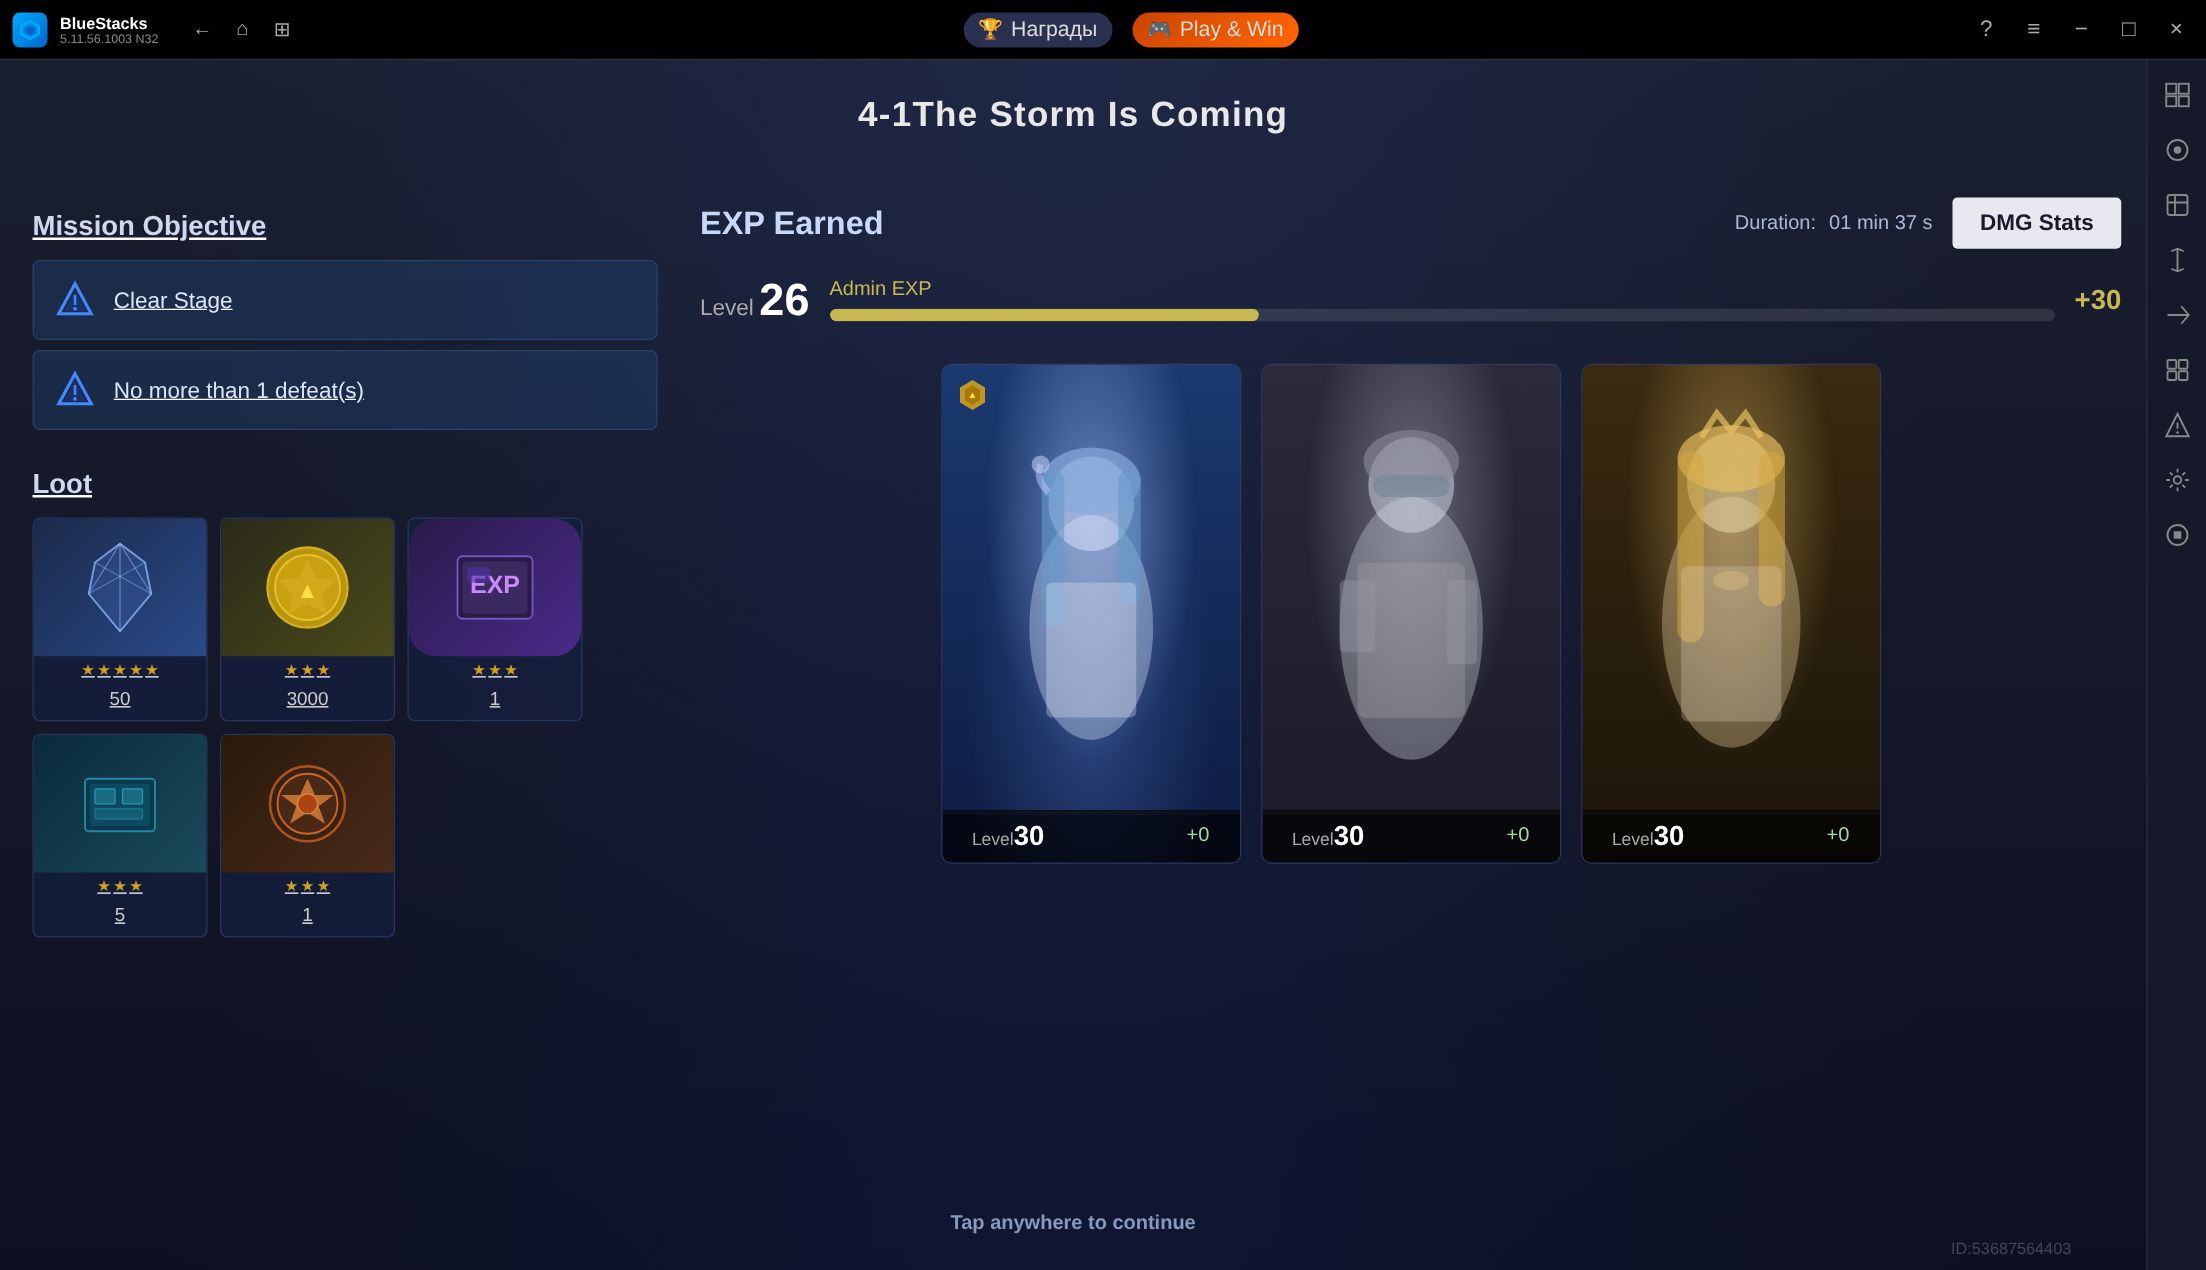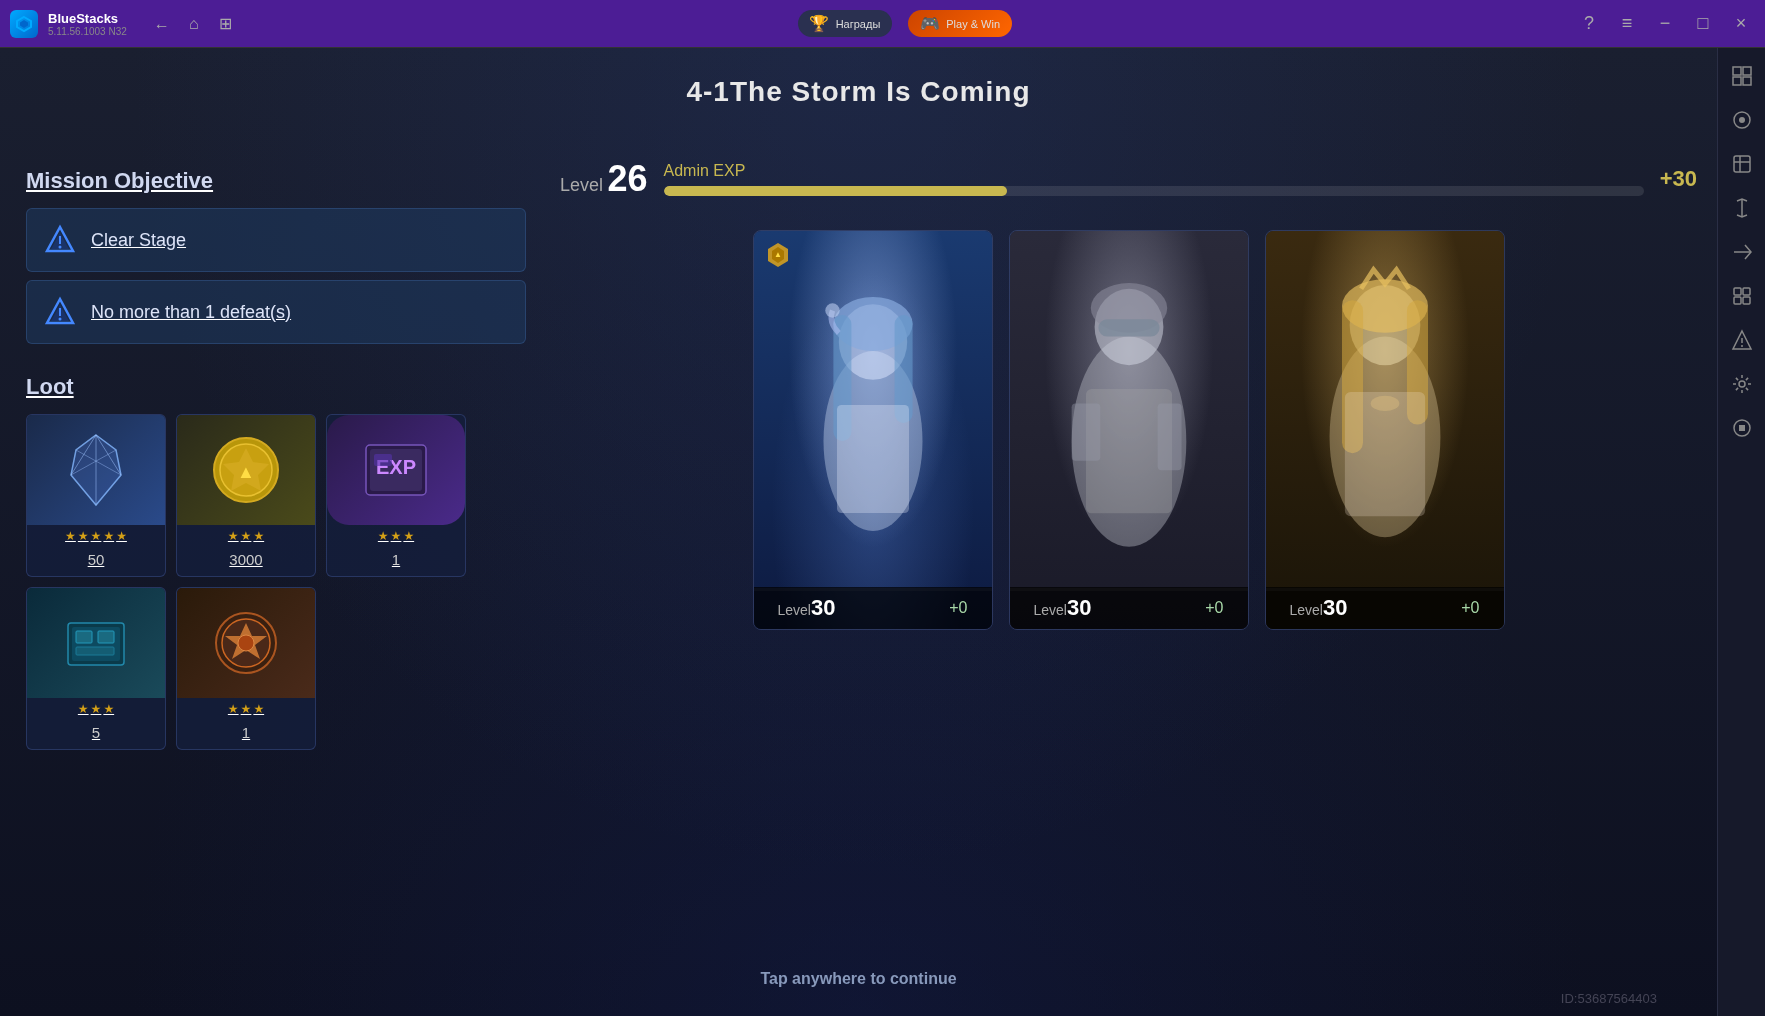--- a/index.html
+++ b/index.html
@@ -9,21 +9,21 @@
       overflow: hidden;
       font-family: 'Arial', sans-serif;
       background: #1a1f2e;
       color: #fff;
     }
 
     
     .titlebar {
       width: 100%;
       height: 48px;
-      background: #4c1d95;
+      background: #000000;
       display: flex;
       align-items: center;
       justify-content: space-between;
       padding: 0 10px;
       border-bottom: 1px solid #333;
       position: relative;
       z-index: 10;
     }
     .titlebar-left {
       display: flex;
@@ -74,21 +74,21 @@
       align-items: center;
       gap: 6px;
       background: #2a3050;
       border-radius: 20px;
       padding: 4px 12px;
       cursor: pointer;
     }
     .badge-icon {
       font-size: 16px;
     }
-    .badge-label { font-size: 11px; color: #ddd; }
+    .badge-label { font-size: 17px; color: #ddd; }
     .playnwin {
       background: linear-gradient(135deg, #cc4400, #ff6600);
     }
     .titlebar-right {
       display: flex;
       align-items: center;
       gap: 10px;
     }
     .win-btn {
       width: 28px;
@@ -678,20 +678,30 @@
             <span class="star">★</span>
             <span class="star">★</span>
         </div>
         <div class="loot-count">1</div>
       </div>
     </div>
   </div>
 
   <div class="right-panel">
 
+    <div class="exp-header">
+      <div class="exp-title">EXP Earned</div>
+      <div class="duration-dmg">
+        <span class="duration-text">
+          <span>Duration:</span>
+          <span style="margin-left:6px">01 min 37 s</span>
+        </span>
+        <button class="dmg-stats-btn">DMG Stats</button>
+      </div>
+    </div>
 
     <div class="exp-bar-row">
       <div>
         <span class="level-label">Level</span>
         <span class="level-num">26</span>
       </div>
       <div class="exp-bar-container">
         <div class="exp-bar-label">Admin EXP</div>
         <div class="exp-bar-bg">
           <div class="exp-bar-fill" style="width: 35%;"></div>

